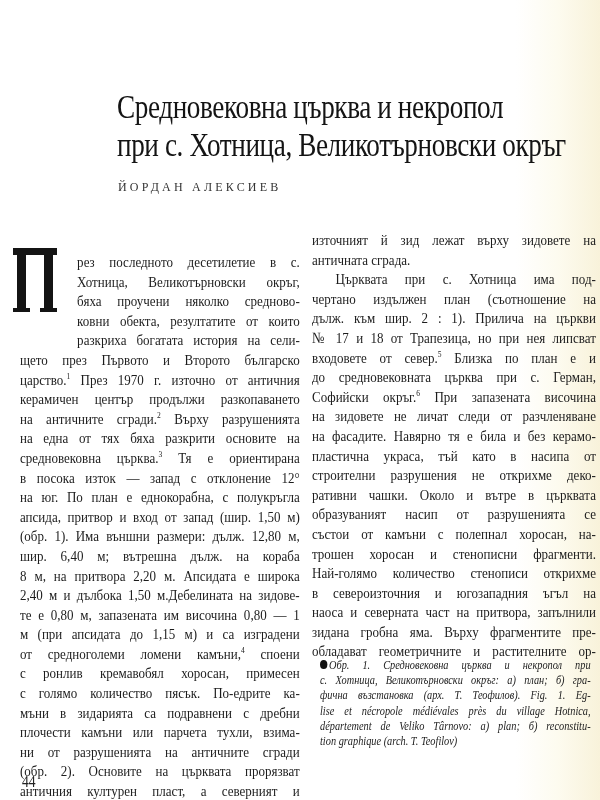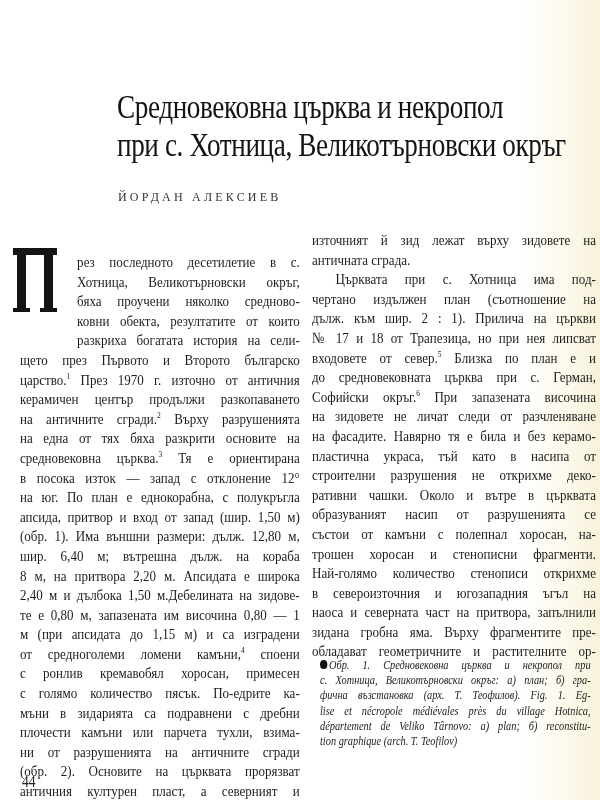--- a/index.html
+++ b/index.html
@@ -11,21 +11,21 @@
   }
   .title {
     position:absolute; left:117px; top:88px; width:480px;
     font-family: "Liberation Sans Narrow", "Liberation Serif", serif;
     font-size:34px; line-height:38px; letter-spacing:-0.5px;
     transform: scaleX(0.80); transform-origin:left top;
     white-space:nowrap; color:#141414;
   }
   .title div { white-space:nowrap; }
   .author {
-    position:absolute; left:118px; top:190px;
+    position:absolute; left:118px; top:180px;
     font-size:12px; letter-spacing:3.2px; color:#333;
     font-family:"Liberation Serif", serif;
   }
   .col {
     position:absolute; font-size:15.5px; line-height:19.6px;
     transform: scaleX(0.84); transform-origin:left top;
   }
   .col .ln { white-space:nowrap; display:block; text-align:justify; text-align-last:justify; }
   .col-left { left:20px; top:252px; width:333px; }
   .col-left .ind { padding-left:68px; }

